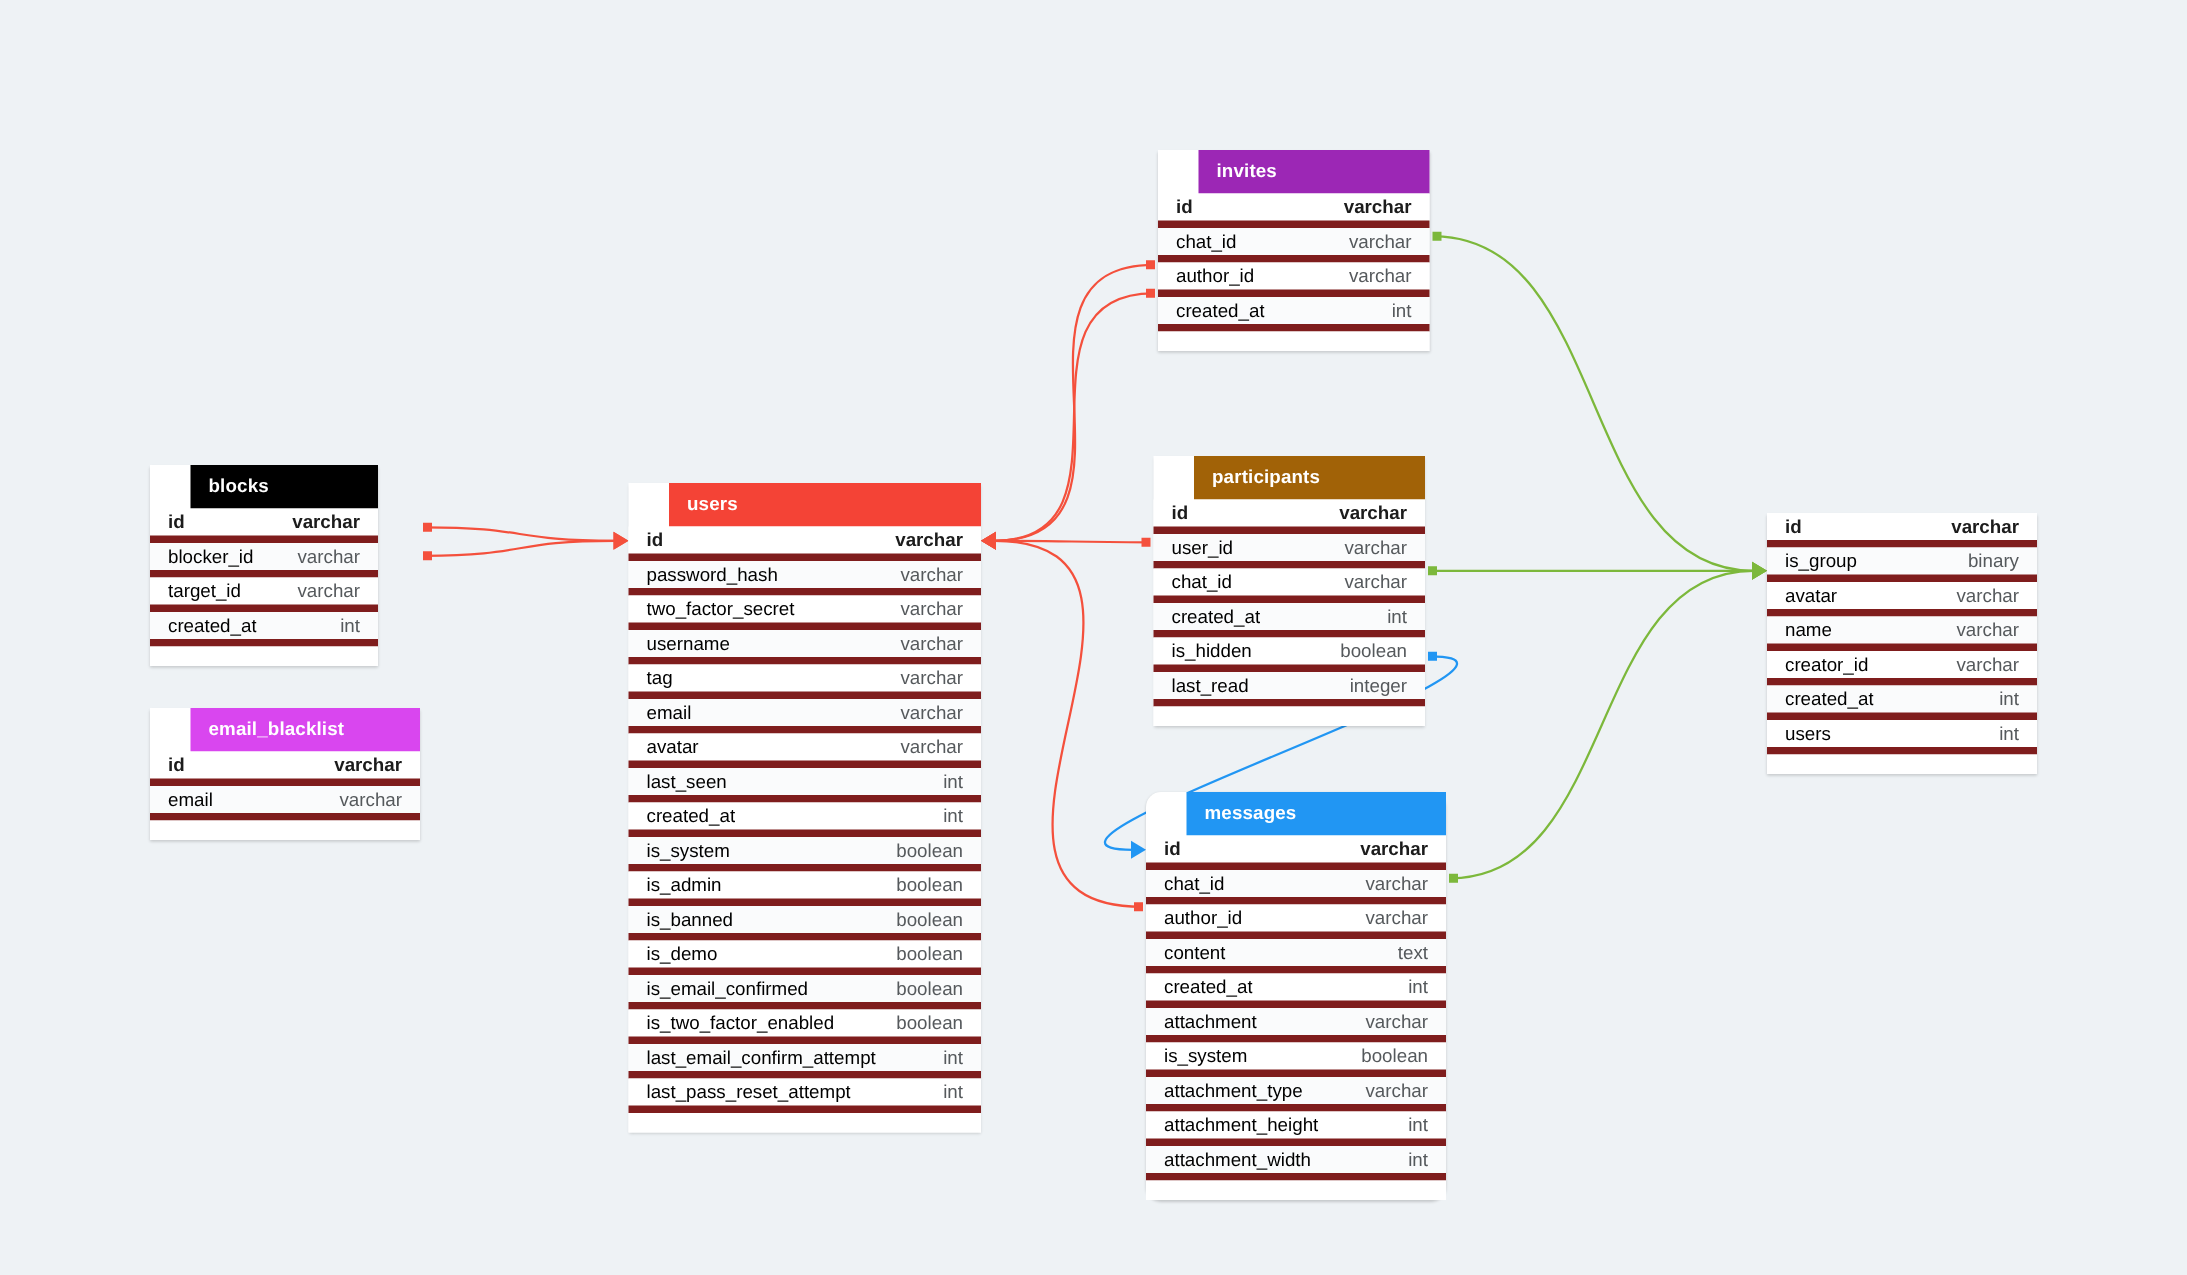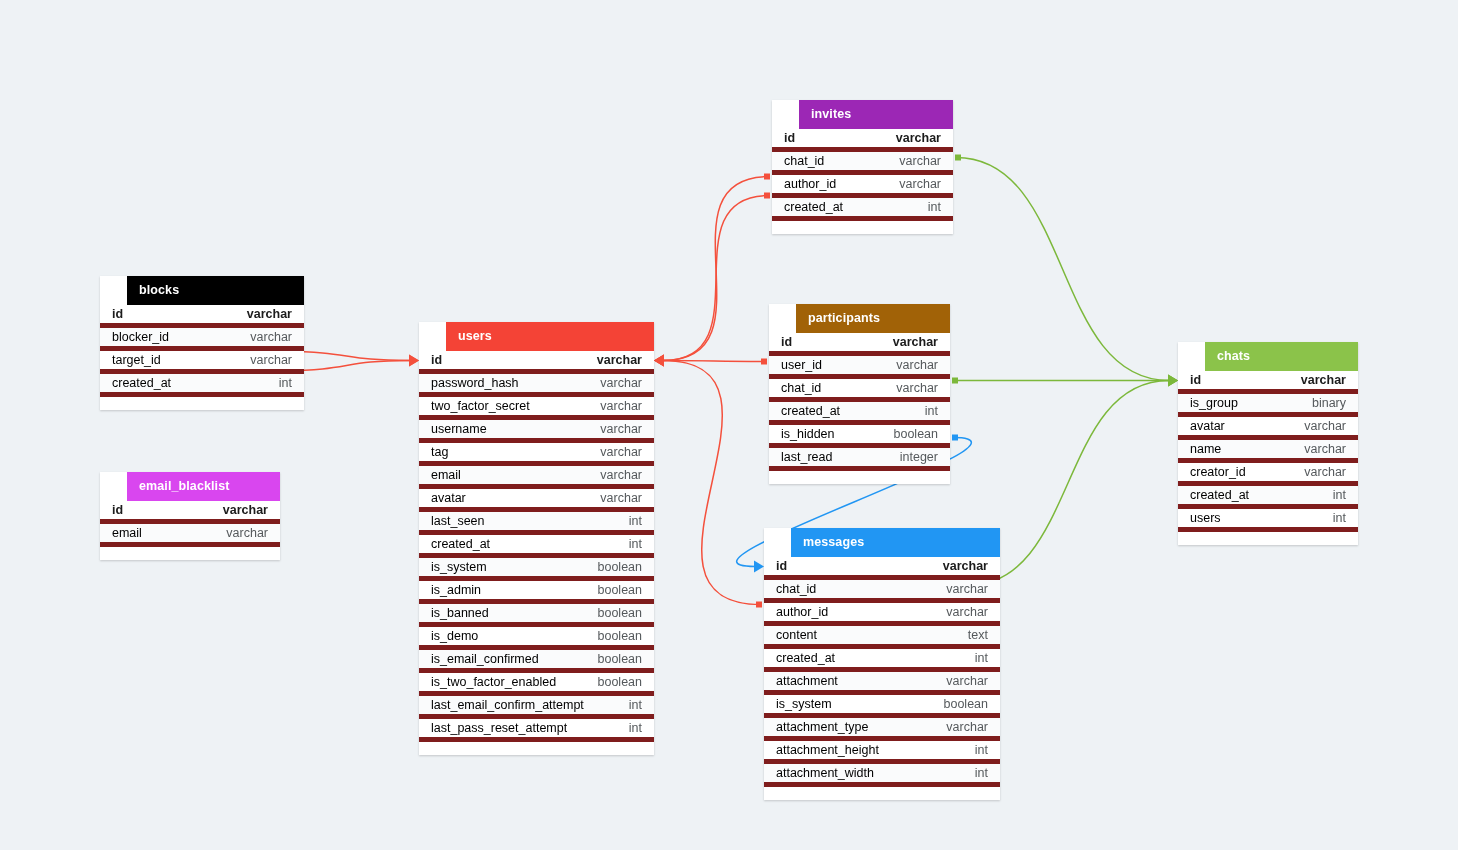--- a/index.html
+++ b/index.html
@@ -120,21 +120,21 @@
       <rect x="952" y="377.5" width="6" height="6" fill="#7cb83b"></rect>
       <polygon points="1178,380.5 1168,374.5 1168,386.5" fill="#7cb83b"></polygon>
       <path d="M 967 585.5 C 1078.1 585.5, 1057.9 380.5, 1169 380.5" fill="none" stroke="#7cb83b" stroke-width="1.5"></path>
       <rect x="966" y="582.5" width="6" height="6" fill="#7cb83b"></rect>
       <polygon points="1178,380.5 1168,374.5 1168,386.5" fill="#7cb83b"></polygon>
       <path d="M 953 437.5 C 1061.9 437.5, 646.1 566.5, 755 566.5" fill="none" stroke="#2196f3" stroke-width="1.5"></path>
       <rect x="952" y="434.5" width="6" height="6" fill="#2196f3"></rect>
       <polygon points="764,566.5 754,560.5 754,572.5" fill="#2196f3"></polygon>
     </svg>
   <div id="tables-layer">
-      <div class="table-card" style="left: 100px; top: 276px; width: 204px;">
+      <div class="table-card" style="left: 100px; top: 310px; width: 152px;">
         <div class="table-header" style="background: rgb(0, 0, 0);">blocks</div>
         <div class="table-rows">
           <div class="col-row pk">
             <span class="col-name">id</span>
             <span class="col-type">varchar</span>
           </div>
           <div class="col-row">
             <span class="col-name">blocker_id</span>
             <span class="col-type">varchar</span>
           </div>
@@ -282,21 +282,21 @@
             <span class="col-name">is_hidden</span>
             <span class="col-type">boolean</span>
           </div>
           <div class="col-row">
             <span class="col-name">last_read</span>
             <span class="col-type">integer</span>
           </div>
         </div>
         <div class="table-footer"></div>
       </div>
-      <div class="table-card" style="left: 764px; top: 528px; width: 236px;">
+      <div class="table-card" style="left: 764px; top: 528px; width: 200px; border-radius: 10px;">
         <div class="table-header" style="background: rgb(33, 150, 243);">messages</div>
         <div class="table-rows">
           <div class="col-row pk">
             <span class="col-name">id</span>
             <span class="col-type">varchar</span>
           </div>
           <div class="col-row">
             <span class="col-name">chat_id</span>
             <span class="col-type">varchar</span>
           </div>
@@ -329,21 +329,20 @@
             <span class="col-type">int</span>
           </div>
           <div class="col-row">
             <span class="col-name">attachment_width</span>
             <span class="col-type">int</span>
           </div>
         </div>
         <div class="table-footer"></div>
       </div>
       <div class="table-card" style="left: 1178px; top: 342px; width: 180px;">
-        <div class="table-header" style="background: rgb(139, 195, 74);">chats</div>
         <div class="table-rows">
           <div class="col-row pk">
             <span class="col-name">id</span>
             <span class="col-type">varchar</span>
           </div>
           <div class="col-row">
             <span class="col-name">is_group</span>
             <span class="col-type">binary</span>
           </div>
           <div class="col-row">

